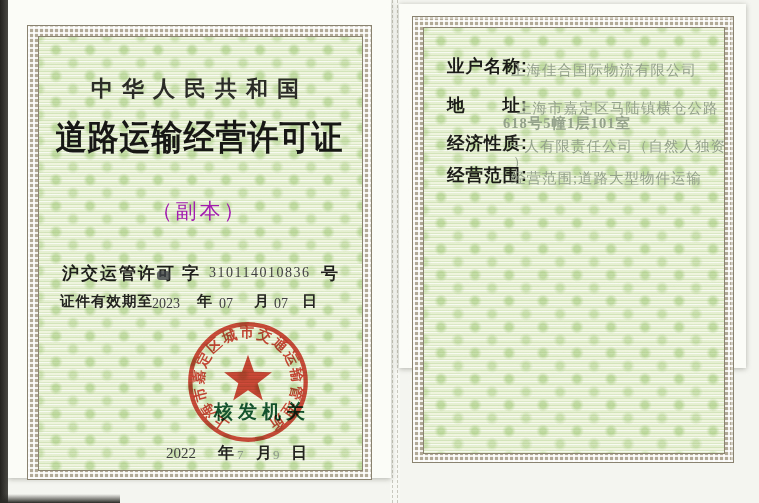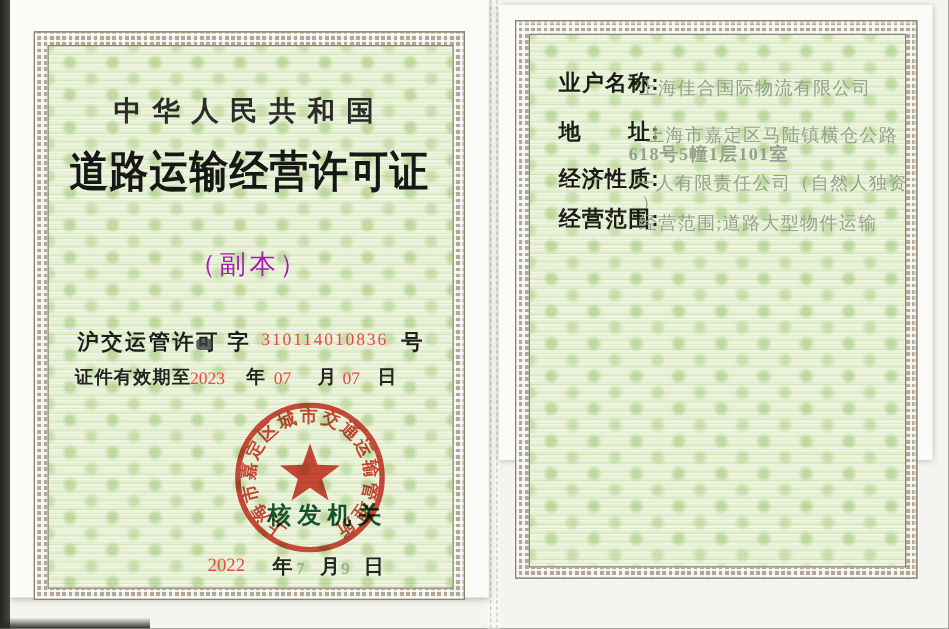--- a/index.html
+++ b/index.html
@@ -51,34 +51,34 @@
 
   
   .abs{position:absolute;}
   .country{left:0;right:0;top:74px;text-align:center;font-family:"Liberation Serif","DejaVu Serif",serif;
     font-size:22px;letter-spacing:9px;color:#2b2b27;font-weight:600;}
   .main-title{left:0;right:0;top:117px;text-align:center;font-size:31px;font-weight:800;
     letter-spacing:1px;color:#171715;transform:scaleY(1.12);}
   .copy-type{left:0;right:0;top:197px;text-align:center;font-family:"Liberation Serif","DejaVu Serif",serif;
     font-size:21px;letter-spacing:3px;color:#a21caf;}
 
-  .permit-row{left:0;top:262px;width:100%;height:24px;}
+  .permit-row{left:0;top:262px;width:100%;height:24px;padding-left:20px;}
   .permit-prefix{left:54px;top:0;font-size:17px;font-weight:700;letter-spacing:2px;color:#1e1e1b;}
   .redaction{left:149px;top:9px;width:13px;height:9px;background:#3e4246;border-radius:3px;filter:blur(.6px);opacity:.8;}
   .permit-zi{left:174px;top:0;font-size:17px;font-weight:700;color:#1e1e1b;}
   .permit-number{left:201px;top:3px;font-family:"Liberation Serif","DejaVu Serif",serif;
     font-size:15px;letter-spacing:1.5px;color:#5e6a60;}
   .permit-hao{left:313px;top:0;font-size:17px;font-weight:700;color:#1e1e1b;}
 
   .valid-row{left:0;top:292px;width:100%;height:22px;}
   .valid-label{left:52px;top:0;font-size:14.5px;font-weight:600;letter-spacing:1px;color:#23231f;}
   .valid-year{left:144px;top:4px;}
   .valid-month{left:211px;top:4px;}
   .valid-day{left:266px;top:4px;}
-  .filled{font-family:"Liberation Serif","DejaVu Serif",serif;font-size:14px;color:#ef4444;}
+  .filled{font-family:"Liberation Serif","DejaVu Serif",serif;font-size:14px;color:#404040;}
   .unit{font-size:15px;font-weight:600;color:#23231f;}
   .u-year{left:189px;top:0;}
   .u-month{left:246px;top:0;}
   .u-day{left:294px;top:0;}
 
   .seal{left:176px;top:318px;width:128px;height:128px;mix-blend-mode:multiply;opacity:.92;}
   .issuer{left:180px;top:399px;width:122px;text-align:right;font-size:19px;font-weight:700;
     letter-spacing:5px;color:#14532d;}
 
   .issue-row{left:0;top:443px;width:100%;height:22px;}

